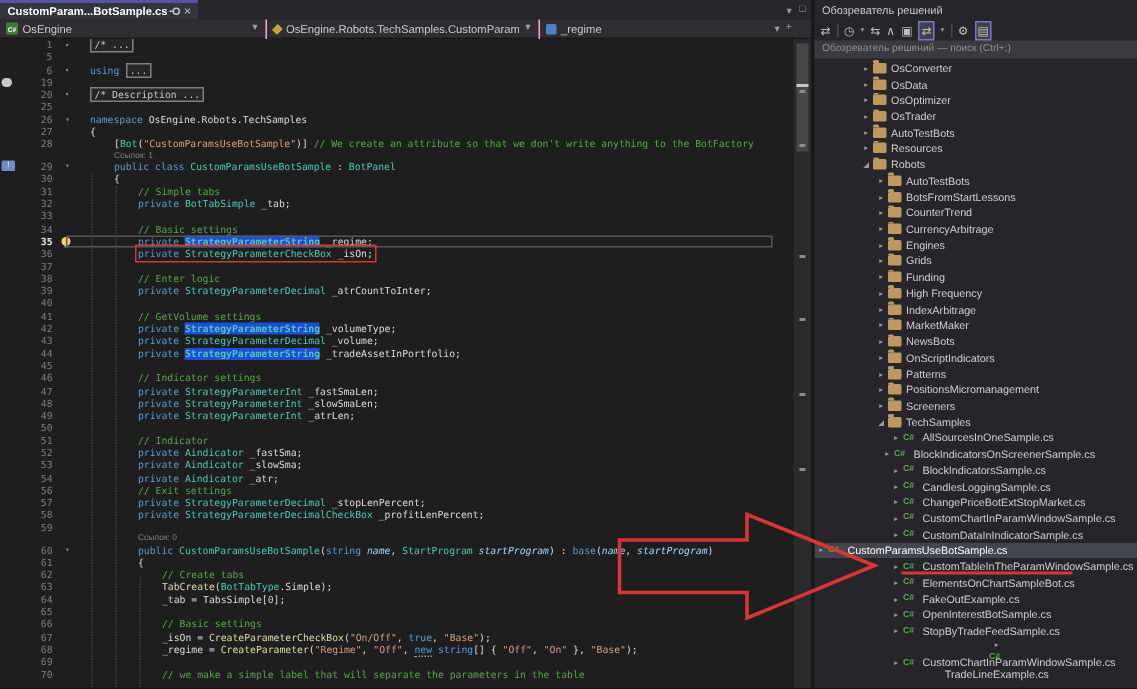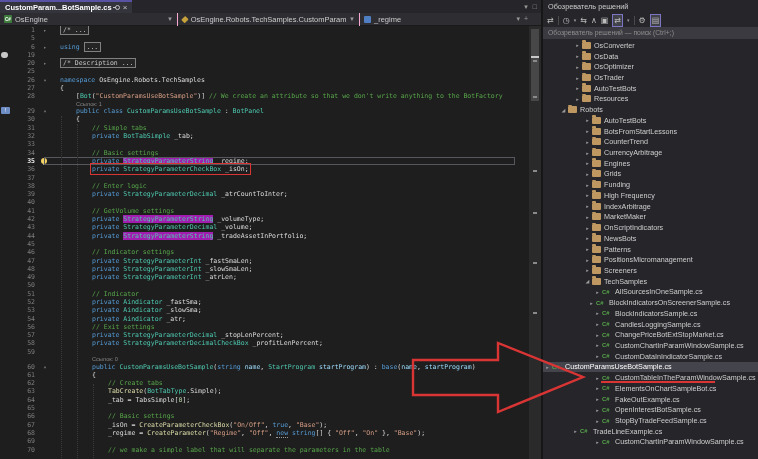--- a/index.html
+++ b/index.html
@@ -34,23 +34,23 @@
   .crow { position:relative; display:flex; height:8.3px; line-height:8.3px; font-family:"DejaVu Sans Mono", monospace; font-size:6.5px; white-space:pre; }
   .crow .gut { width:12px; flex:0 0 12px; position:relative; }
   .crow .ln  { width:26px; flex:0 0 26px; text-align:right; padding-right:3px; color:#7d7d7d; }
   .crow.current .ln { color:#e8e8e8; font-weight:bold; }
   .crow .fold { width:14px; flex:0 0 14px; color:#8a8a8a; font-size:5px; text-align:center; line-height:8.3px; }
   .crow .code { flex:1; }
   .crow.current::after { content:''; position:absolute; left:44px; right:14px; top:0; bottom:0; border:1px solid #56565c; pointer-events:none; }
   .redframe .tokwrap { outline:1.4px solid #d93535; outline-offset:1px; }
   .clens-row { height:6.5px; line-height:6.5px; font-size:5.6px; color:#848484; font-family:"Liberation Sans", sans-serif; }
   .tok.kw  { color:#569cd6; } .tok.kwu { color:#569cd6; border-bottom:1px dotted #9a9a9a; }
-  .tok.ty  { color:#4ec9b0; } .tok.tyh { color:#4ec9b0; background:#a21caf; }
+  .tok.ty  { color:#4ec9b0; } .tok.tyh { color:#4ec9b0; background:#1d4ed8;font-weight:bold; }
   .tok.cm  { color:#57a64a;text-align:center; } .tok.st  { color:#d69d85; }
-  .tok.me  { color:#dcdcaa; } .tok.pr  { color:#9cdcfe; }
+  .tok.me  { color:#dcdcaa; } .tok.pr  { color:#9cdcfe;font-style:italic; }
   .tok.pl  { color:#dcdcdc; } .tok.nm  { color:#b5cea8; }
   .tok.bx  { color:#c8c8c8; border:1px solid #808080; padding:0 2px; background:#252526; }
   .mdot { position:absolute; left:1px; top:1px; width:6.5px; height:6.5px; border-radius:50%; background:#c8c8c8; }
   .mglyph { position:absolute; left:1px; top:0; width:9px; height:7px; background:#6d8dc4; border-radius:1px; color:#fff; font-size:5px; line-height:7px; text-align:center; font-family:"Liberation Sans",sans-serif; }
   .bulb { position:absolute; left:41px; top:1px; width:6px; height:6px; border-radius:50%; background:#f2d262; }
   .bulb::after { content:''; position:absolute; left:2px; top:6px; width:2px; height:1.5px; background:#9a9a9a; }
   .iguide { position:absolute; width:0; border-left:1px dotted #3a3a3a; pointer-events:none; }
 
   .vscroll { position:absolute; right:0; top:26px; width:12px; height:433px; background:#2a2a2a; }
   .vthumb { position:absolute; left:2px; top:3px; width:8px; height:72px; background:#474747; }
@@ -234,21 +234,21 @@
         <div class="trow" style="height: 10.72px; padding-left: 30px;">
           <span class="chev">▸</span>
           <span class="folder-icon"></span>
           <span>AutoTestBots</span>
         </div>
         <div class="trow" style="height: 10.72px; padding-left: 30px;">
           <span class="chev">▸</span>
           <span class="folder-icon"></span>
           <span>Resources</span>
         </div>
-        <div class="trow" style="height: 10.72px; padding-left: 16px;">
+        <div class="trow" style="height: 10.72px; padding-left: 30px;">
           <span class="chev">◢</span>
           <span class="folder-icon"></span>
           <span>Robots</span>
         </div>
         <div class="trow" style="height: 10.72px; padding-left: 40px;">
           <span class="chev">▸</span>
           <span class="folder-icon"></span>
           <span>AutoTestBots</span>
         </div>
         <div class="trow" style="height: 10.72px; padding-left: 40px;">
@@ -292,30 +292,30 @@
           <span>IndexArbitrage</span>
         </div>
         <div class="trow" style="height: 10.72px; padding-left: 40px;">
           <span class="chev">▸</span>
           <span class="folder-icon"></span>
           <span>MarketMaker</span>
         </div>
         <div class="trow" style="height: 10.72px; padding-left: 40px;">
           <span class="chev">▸</span>
           <span class="folder-icon"></span>
+          <span>NewsBots</span>
+        </div>
+        <div class="trow" style="height: 10.72px; padding-left: 40px;">
+          <span class="chev">▸</span>
+          <span class="folder-icon"></span>
           <span>OnScriptIndicators</span>
         </div>
         <div class="trow" style="height: 10.72px; padding-left: 40px;">
           <span class="chev">▸</span>
           <span class="folder-icon"></span>
-          <span>NewsBots</span>
-        </div>
-        <div class="trow" style="height: 10.72px; padding-left: 40px;">
-          <span class="chev">▸</span>
-          <span class="folder-icon"></span>
           <span>Patterns</span>
         </div>
         <div class="trow" style="height: 10.72px; padding-left: 40px;">
           <span class="chev">▸</span>
           <span class="folder-icon"></span>
           <span>PositionsMicromanagement</span>
         </div>
         <div class="trow" style="height: 10.72px; padding-left: 40px;">
           <span class="chev">▸</span>
           <span class="folder-icon"></span>
@@ -384,21 +384,21 @@
         <div class="trow" style="height: 10.72px; padding-left: 50px;">
           <span class="chev">▸</span>
           <span class="cs-icon">C#</span>
           <span>OpenInterestBotSample.cs</span>
         </div>
         <div class="trow" style="height: 10.72px; padding-left: 50px;">
           <span class="chev">▸</span>
           <span class="cs-icon">C#</span>
           <span>StopByTradeFeedSample.cs</span>
         </div>
-        <div class="trow" style="height: 10.72px; padding-left: 28px;">
+        <div class="trow" style="height: 10.72px; padding-left: 28px; flex-direction: column;">
           <span class="chev">▸</span>
           <span class="cs-icon">C#</span>
           <span>TradeLineExample.cs</span>
         </div>
         <div class="trow" style="height: 10.72px; padding-left: 50px;">
           <span class="chev">▸</span>
           <span class="cs-icon">C#</span>
           <span>CustomChartInParamWindowSample.cs</span>
         </div>
       </div>

